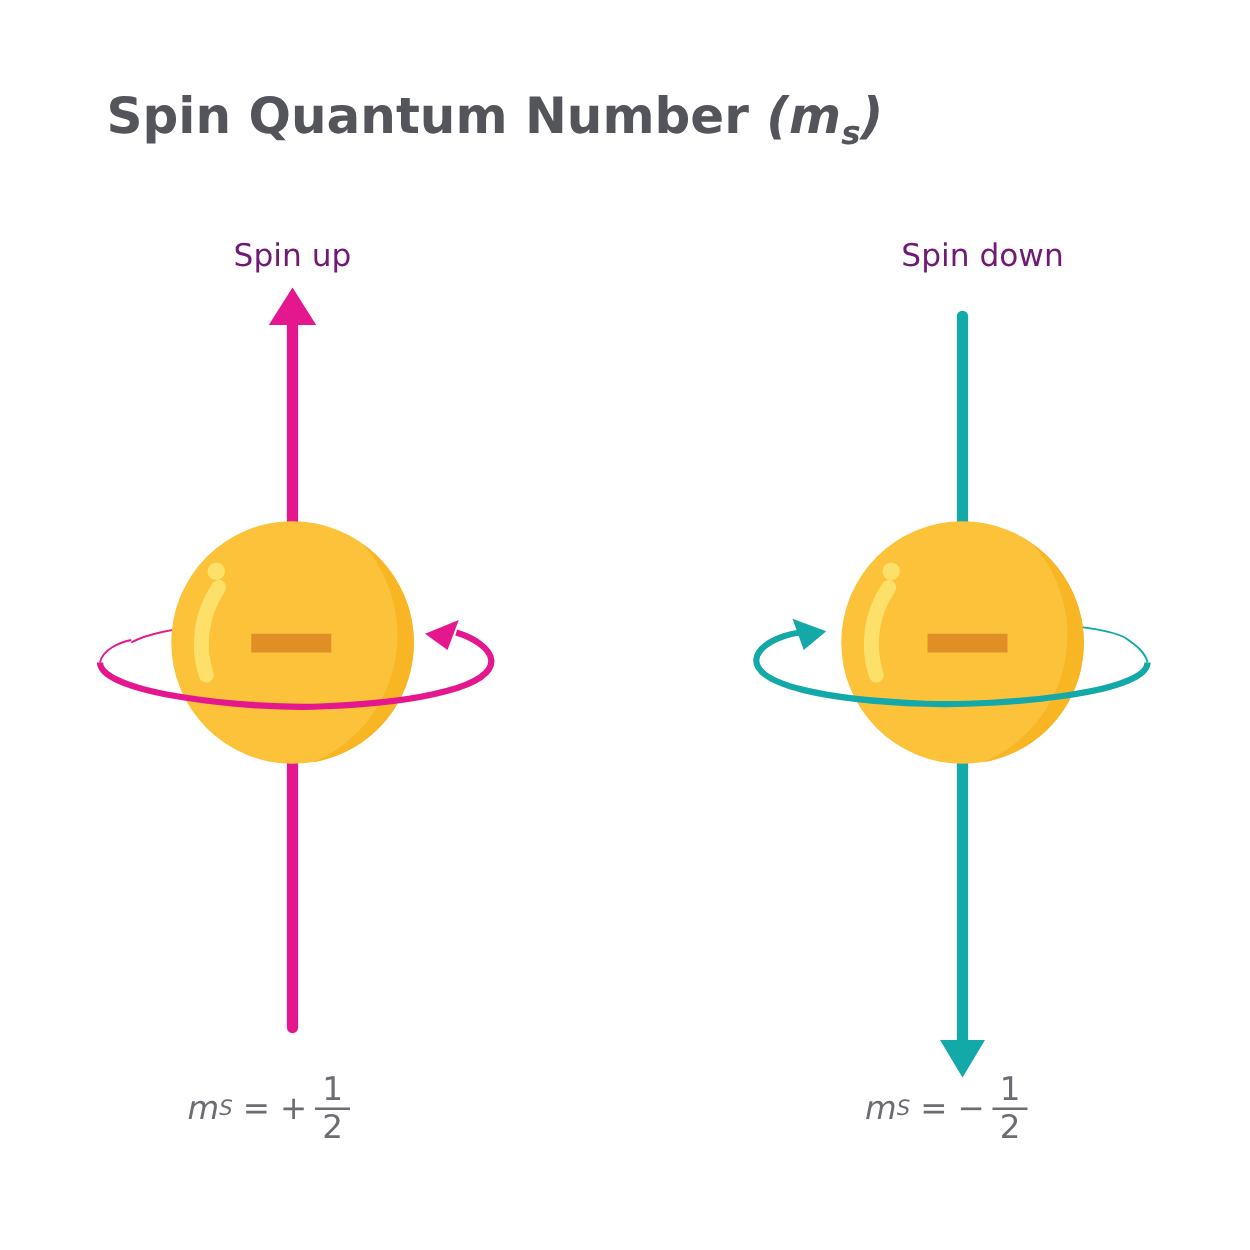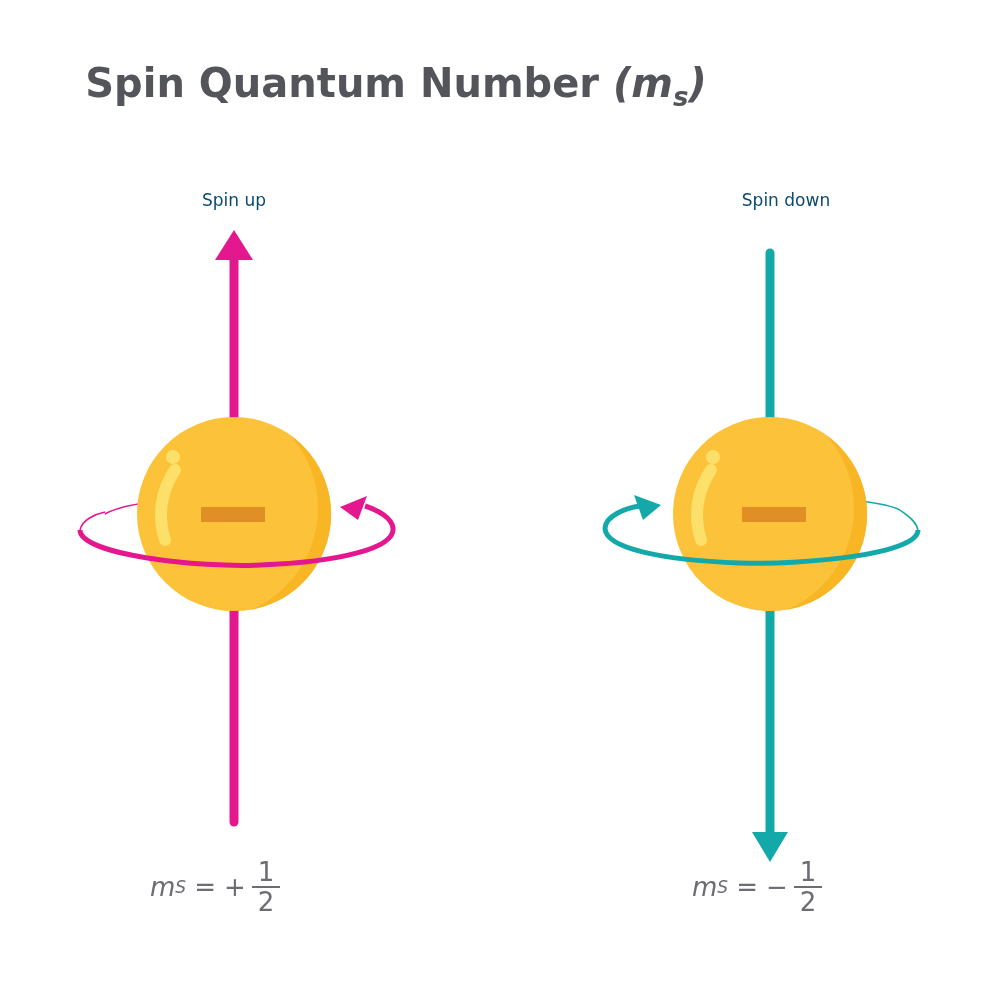--- a/index.html
+++ b/index.html
@@ -1,20 +1,20 @@
 <!DOCTYPE html>
 <html><head>
 <meta charset="utf-8">
 <style>
   html, body { margin:0; padding:0; background:#ffffff; }
   body { width:1000px; height:1000px; position:relative; overflow:hidden; font-family:"DejaVu Sans", sans-serif; }
-  .title { position:absolute; top:60px; left:0; width:792px; text-align:center; font-size:40px; font-weight:bold; color:#53555b; }
+  .title { position:absolute; top:70px; left:0; width:792px; text-align:center; font-size:40px; font-weight:bold; color:#53555b; }
   .title .ms { font-style:italic; font-weight:bold; }
   .title sub { font-size:26px; }
-  .label { position:absolute; font-size:17px; color:#0c4a6e; text-align:center; width:300px; }
+  .label { position:absolute; font-size:25px; color:#701a75; text-align:center; width:300px; }
   .formula { position:absolute; top:858px; font-size:26px; color:#6b6d73; display:flex; align-items:center; }
   .formula .m { font-style:italic; }
   .formula sub { font-size:17px; font-style:italic; }
   .frac { display:inline-flex; flex-direction:column; align-items:center; margin-left:6px; line-height:28px; }
   .frac .num { border-bottom:2px solid #6b6d73; padding:0 6px; }
   svg { position:absolute; left:0; top:0; }
 </style>
 </head>
 <body>
 

